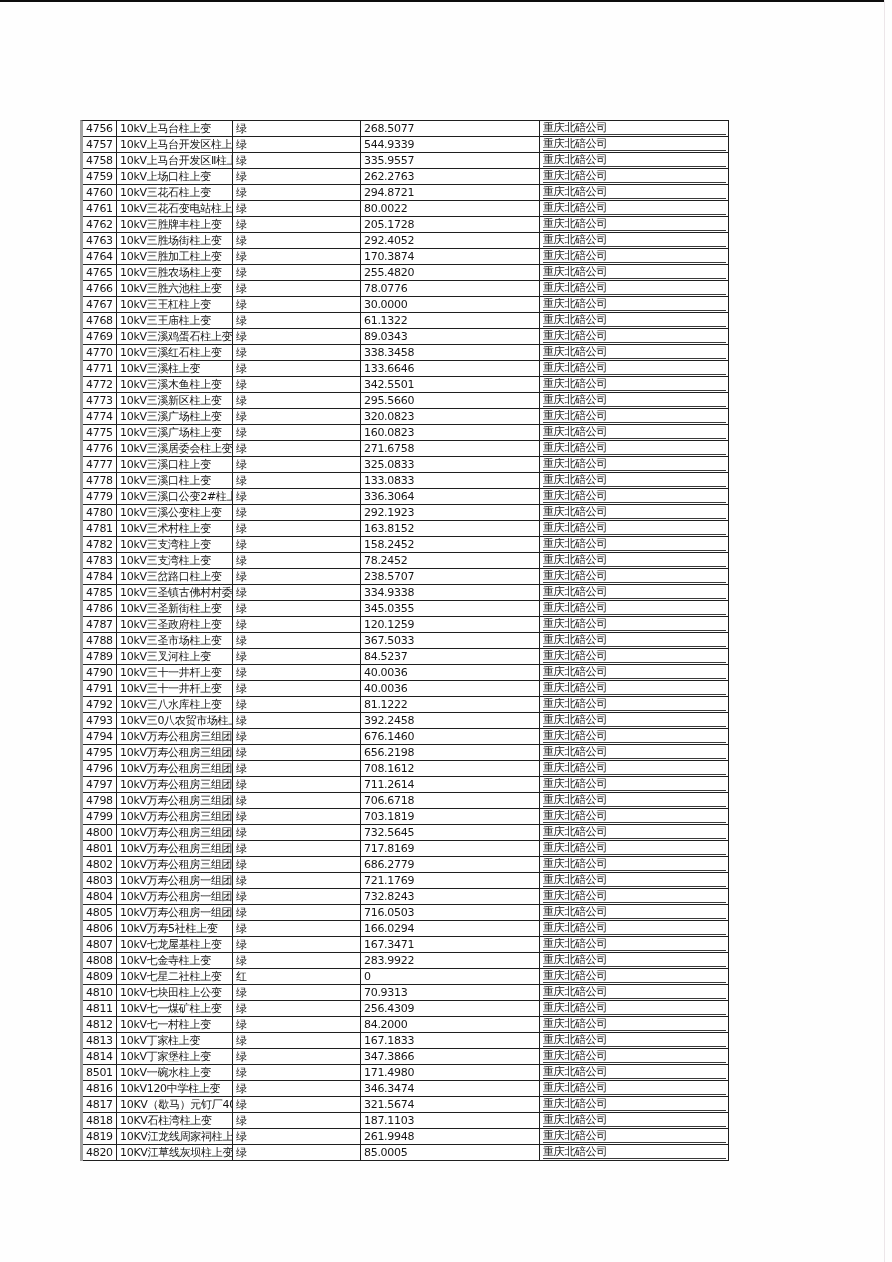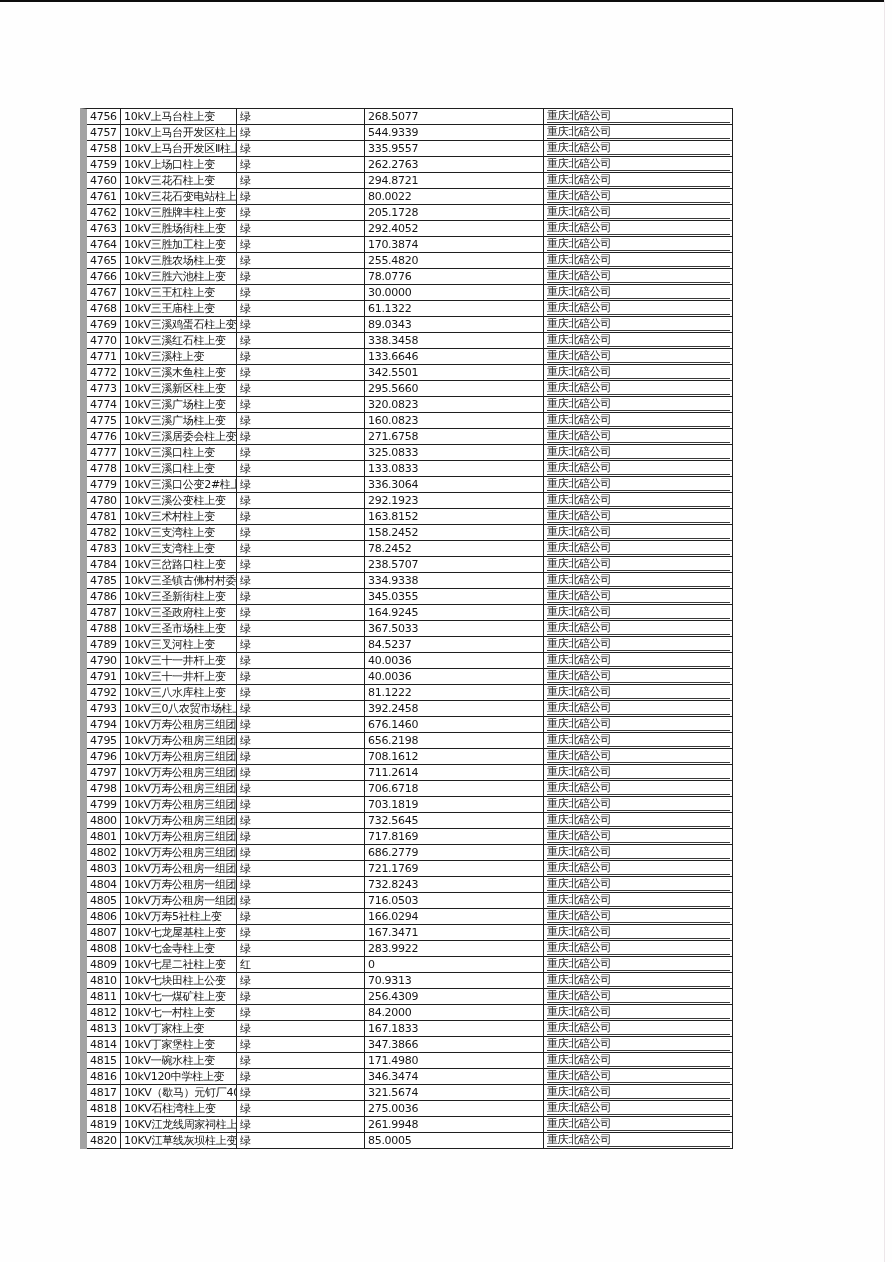--- a/index.html
+++ b/index.html
@@ -22,23 +22,23 @@
   }
   .right-rule {
     position: absolute;
     top: 0; left: 884px;
     width: 1px; height: 1262px;
     background: #ece6e9;
   }
   .data-table {
     position: absolute;
     left: 80px;
-    top: 108px;
+    top: 120px;
     border-top: 1px solid #1f1f1f;
-    border-left: 7px solid #a3a3a3;
+    border-left: 3px solid #a3a3a3;
     background: #ffffff;
   }
   .tr {
     display: flex;
     height: 16px;
     box-sizing: border-box;
   }
   .td {
     box-sizing: border-box;
     border-right: 1px solid #1f1f1f;
@@ -379,21 +379,21 @@
     <div class="td c-value">345.0355</div>
     <div class="td c-company">
       <span class="company-text">重庆北碚公司</span>
     </div>
   </div>
 
   <div class="tr">
     <div class="td c-id">4787</div>
     <div class="td c-name">10kV三圣政府柱上变</div>
     <div class="td c-status">绿</div>
-    <div class="td c-value">164.9245</div>
+    <div class="td c-value">120.1259</div>
     <div class="td c-company">
       <span class="company-text">重庆北碚公司</span>
     </div>
   </div>
 
   <div class="tr">
     <div class="td c-id">4788</div>
     <div class="td c-name">10kV三圣市场柱上变</div>
     <div class="td c-status">绿</div>
     <div class="td c-value">367.5033</div>
@@ -656,21 +656,21 @@
     <div class="td c-id">4814</div>
     <div class="td c-name">10kV丁家堡柱上变</div>
     <div class="td c-status">绿</div>
     <div class="td c-value">347.3866</div>
     <div class="td c-company">
       <span class="company-text">重庆北碚公司</span>
     </div>
   </div>
 
   <div class="tr">
-    <div class="td c-id">4815</div>
+    <div class="td c-id">8501</div>
     <div class="td c-name">10kV一碗水柱上变</div>
     <div class="td c-status">绿</div>
     <div class="td c-value">171.4980</div>
     <div class="td c-company">
       <span class="company-text">重庆北碚公司</span>
     </div>
   </div>
 
   <div class="tr">
     <div class="td c-id">4816</div>
@@ -689,21 +689,21 @@
     <div class="td c-value">321.5674</div>
     <div class="td c-company">
       <span class="company-text">重庆北碚公司</span>
     </div>
   </div>
 
   <div class="tr">
     <div class="td c-id">4818</div>
     <div class="td c-name">10KV石柱湾柱上变</div>
     <div class="td c-status">绿</div>
-    <div class="td c-value">275.0036</div>
+    <div class="td c-value">187.1103</div>
     <div class="td c-company">
       <span class="company-text">重庆北碚公司</span>
     </div>
   </div>
 
   <div class="tr">
     <div class="td c-id">4819</div>
     <div class="td c-name">10KV江龙线周家祠柱上变</div>
     <div class="td c-status">绿</div>
     <div class="td c-value">261.9948</div>

